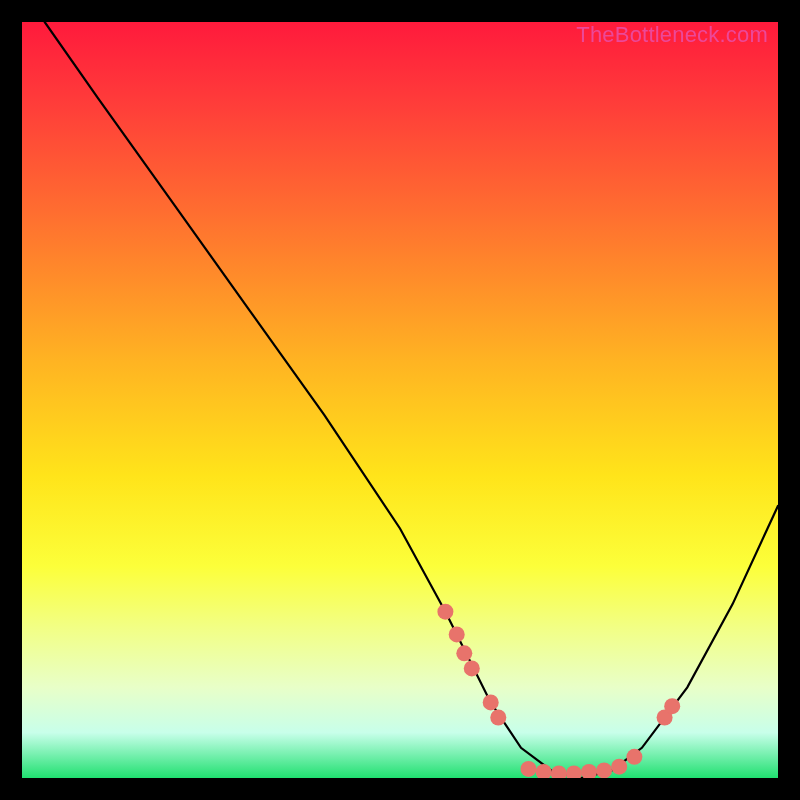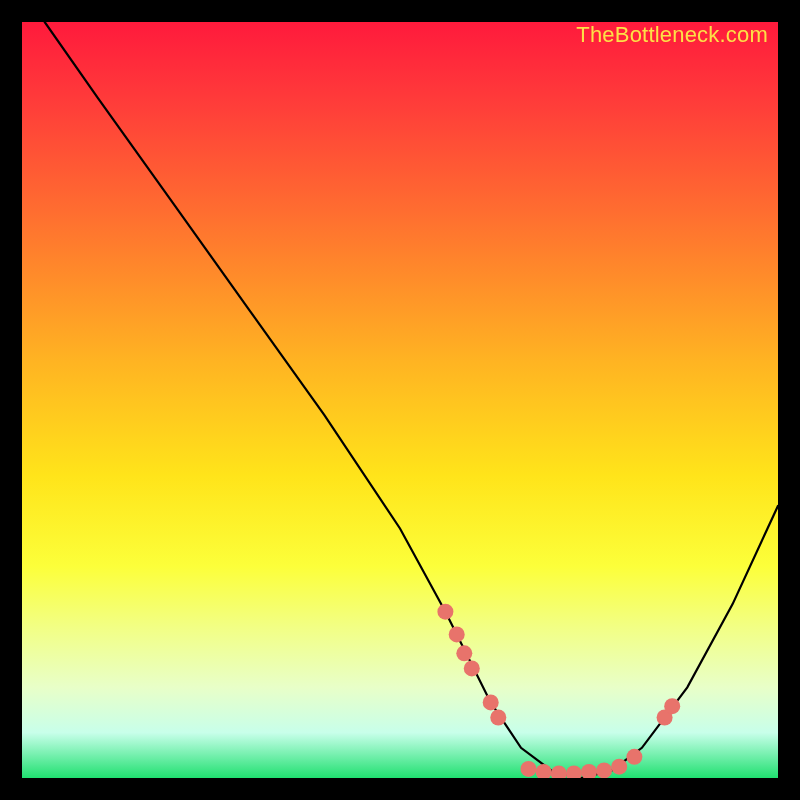--- a/index.html
+++ b/index.html
@@ -36,21 +36,21 @@
       #c8ffea 94%,
       #20e070 100%
     );
   }
   .attribution {
     position: absolute;
     top: 0px;
     right: 10px;
     font-family: Arial, Helvetica, sans-serif;
     font-size: 22px;
-    color: #fde047;
+    color: #ec4899;
     font-weight: 500;
     letter-spacing: 0.2px;
   }
   svg.overlay {
     position: absolute;
     left: 0;
     top: 0;
   }
 </style>
 </head>

